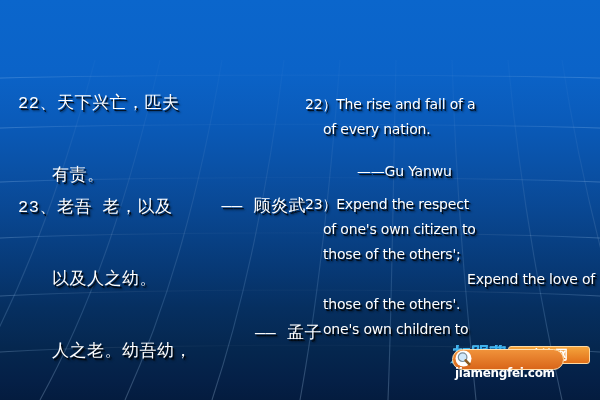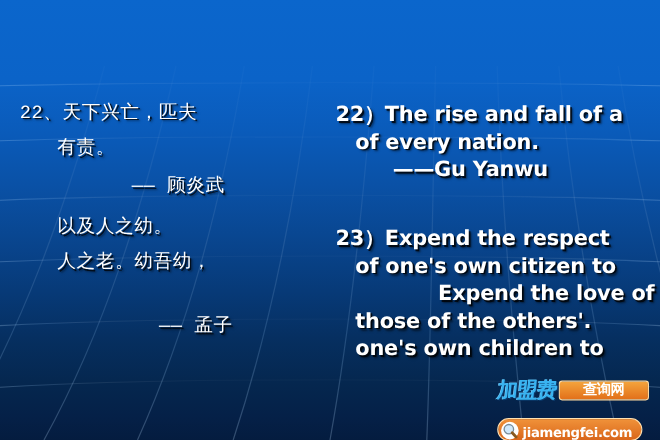--- a/index.html
+++ b/index.html
@@ -52,38 +52,37 @@
     white-space: pre;
   }
   .cn-line {
     font-family: Liberation Mono, monospace;
     font-size: 17px;
     line-height: 32px;
     letter-spacing: 0.5px;
   }
   .en-line {
     font-family: "DejaVu Sans", "Liberation Sans", sans-serif;
-    font-size: 19px;
+    font-size: 14px;
     line-height: 25px;
     letter-spacing: -0.2px;
-    font-weight: bold;
-  }
-  .attrib-cn { text-align: center; padding-right: 6px; }
-  .cn-indent  { padding-left: 34px; }
+  }
+  .attrib-cn { text-align: right; padding-right: 6px; margin-top: 36px; }
+  .cn-indent  { padding-left: 34px; margin-top: 40px; }
   .en-indent  { padding-left: 18px; }
-  .en-attrib  { padding-left: 52px; }
+  .en-attrib  { padding-left: 52px; margin-top: 17px; }
   .en-indent2 { padding-left: 38px; text-align: right; }
 
   .block-22-cn { position: absolute; top: 88px;  left: 0; width: 288px; }
   .block-22-at { position: absolute; top: 155px; left: 0; width: 288px; }
   .block-23-cn { position: absolute; top: 192px; left: 0; width: 288px; }
   .block-23-at { position: absolute; top: 282px; left: 16px; width: 288px; }
 
   .block-22-en { position: absolute; top: 92px;  left: 0; width: 290px; }
-  .block-23-en { position: absolute; top: 192px; left: 0; width: 290px; margin-top: 13px; }
+  .block-23-en { position: absolute; top: 192px; left: 0; width: 290px; }
 
   
   #watermark {
     position: absolute;
     left: 452px;
     top: 344px;
     width: 140px;
     height: 46px;
   }
   #wm-top {
@@ -111,29 +110,30 @@
     font-family: "DejaVu Sans", "Liberation Sans", sans-serif;
     font-size: 13px;
     font-weight: bold;
     padding: 1px 21px;
     letter-spacing: -0.5px;
     line-height: 14px;
   }
   #wm-pill {
     position: absolute;
     left: 0;
-    top: 36px;
+    top: 5px;
     display: flex;
-    align-items: flex-end;
+    align-items: flex-start;
     height: 21px;
     background: linear-gradient(to bottom, #f0923a, #d9661a);
     border: 1.5px solid #ffe0b0;
     border-radius: 11px;
     padding: 0 8px 0 2px;
     box-sizing: border-box;
+    flex-direction: column;
   }
   #wm-magnifier {
     position: relative;
     width: 17px;
     height: 17px;
     flex: 0 0 auto;
     margin-right: 3px;
   }
   #wm-url {
     font-family: "DejaVu Sans", "Liberation Sans", sans-serif;
@@ -186,40 +186,42 @@
     <div class="block-22-cn">
       <div class="cn-line">22、天下兴亡，匹夫</div>
       <div class="cn-line cn-indent">有责。</div>
     </div>
 
     <div class="block-22-at attrib-cn">
       <span class="cn-line">—— 顾炎武</span>
     </div>
 
     <div class="block-23-cn">
+      <div class="cn-line">23、老吾 老，以及</div>
       <div class="cn-line cn-indent">以及人之幼。</div>
       <div class="cn-line cn-indent">人之老。幼吾幼，</div>
     </div>
 
     <div class="block-23-at attrib-cn">
       <span class="cn-line">—— 孟子</span>
     </div>
   </div>
 
   <div id="right-col" class="col">
 
     <div class="block-22-en">
       <div class="en-line">22）The rise and fall of a</div>
       <div class="en-line en-indent">of every nation.</div>
       <div class="en-line en-attrib">——Gu Yanwu</div>
     </div>
 
     <div class="block-23-en">
       <div class="en-line">23）Expend the respect</div>
       <div class="en-line en-indent">of one's own citizen to</div>
+      <div class="en-line en-indent">those of the others';</div>
       <div class="en-line en-indent2">Expend the love of</div>
       <div class="en-line en-indent">those of the others'.</div>
       <div class="en-line en-indent">one's own children to</div>
     </div>
   </div>
 
   <div id="watermark">
     <div id="wm-top">
       <span id="wm-cn">加盟费</span>
       <span id="wm-badge">查询网</span>

